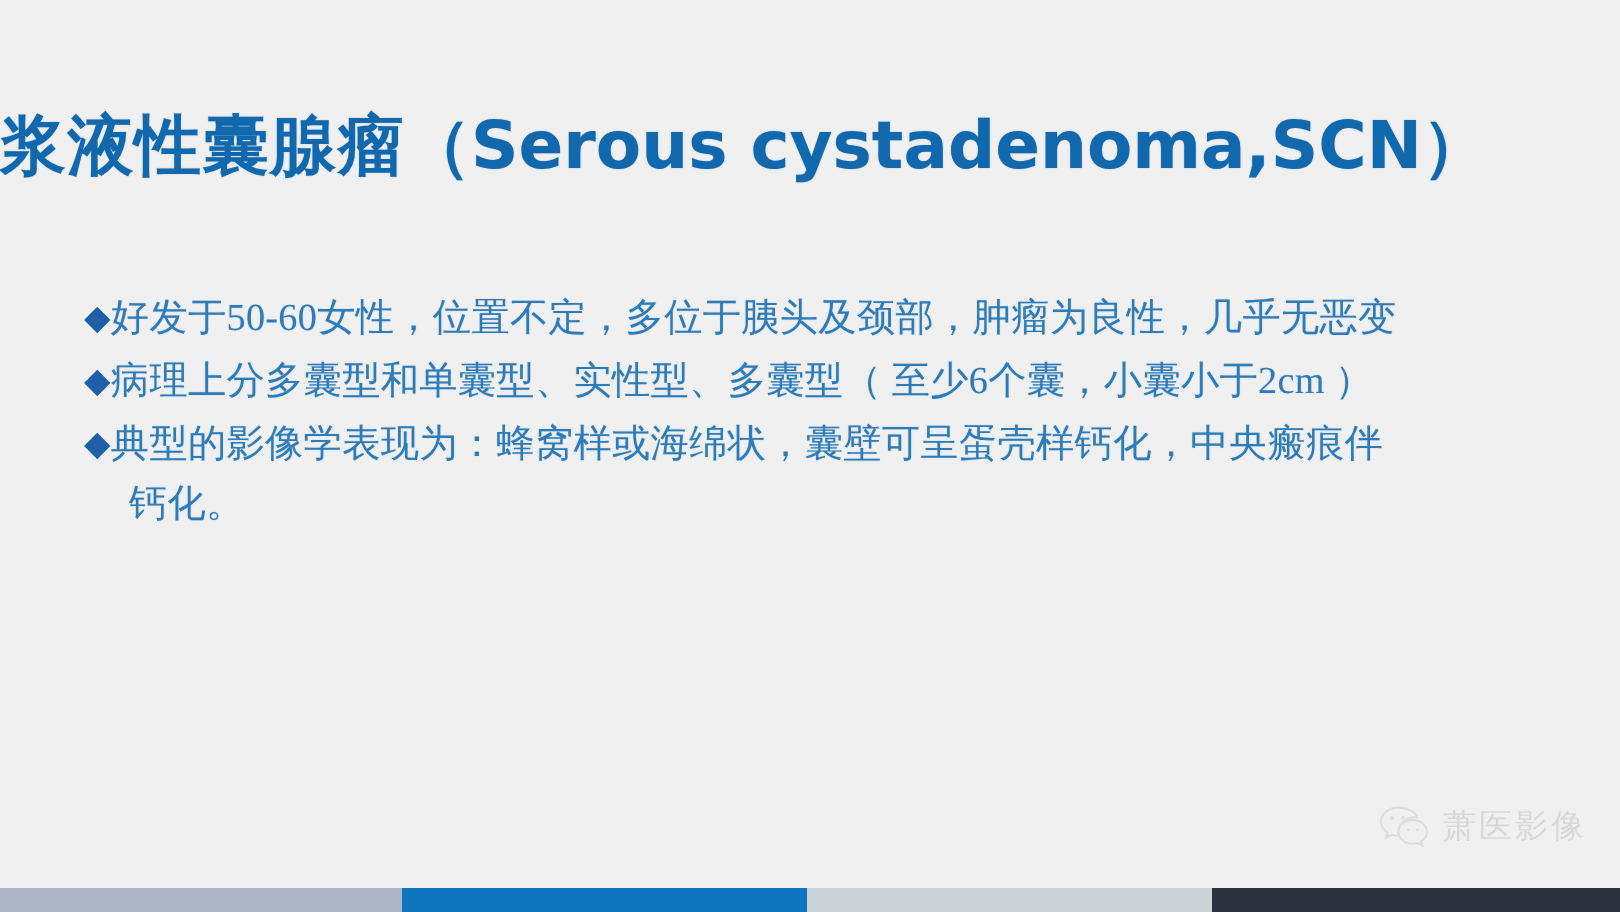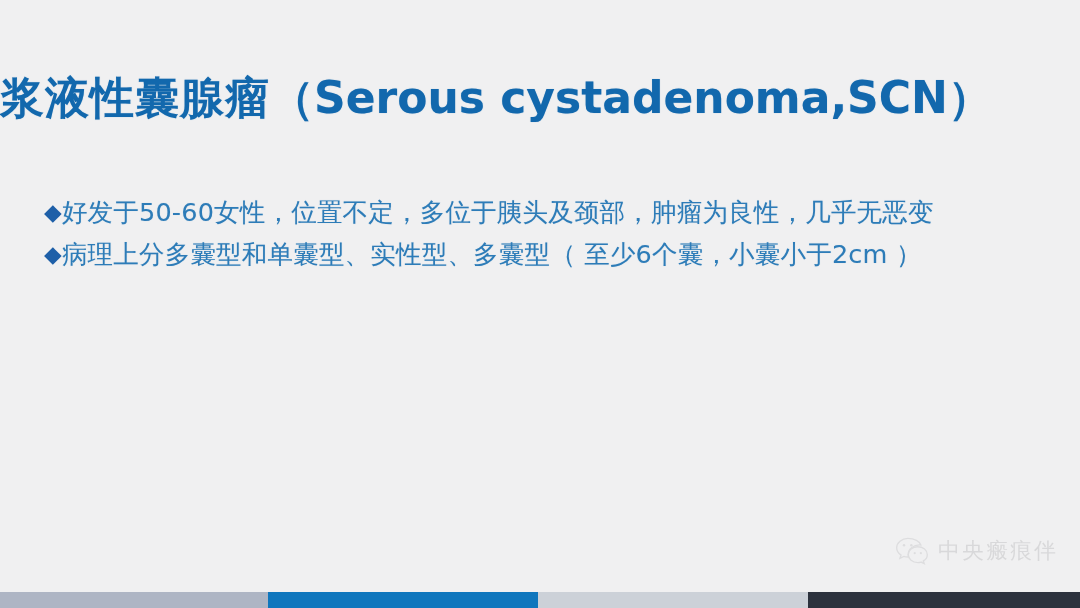--- a/index.html
+++ b/index.html
@@ -39,23 +39,24 @@
     white-space: nowrap;
     text-shadow: 0 0 1px rgba(18,104,173,0.35);
   }
   #slide-title .cjk {
     letter-spacing: 1px;
   }
 
   
   #bullet-list {
     position: absolute;
-    left: 44px;
+    left: 56px;
     top: 192px;
     width: 1000px;
+    font-family: Liberation Serif, serif;
   }
   .bullet-item {
     display: block;
     position: relative;
     color: #2d7cb8;
     font-size: 25.5px;
     line-height: 40px;
     letter-spacing: 0.2px;
     margin-bottom: 2px;
     text-shadow: 0 0 1px rgba(45,124,184,0.25);
@@ -133,33 +134,37 @@
   <div id="bullet-list">
 
     <div class="bullet-item">
       <span class="bullet-marker">◆</span><span class="bullet-text">好发于50-60女性，位置不定，多位于胰头及颈部，肿瘤为良性，几乎无恶变</span>
     </div>
 
     <div class="bullet-item">
       <span class="bullet-marker">◆</span><span class="bullet-text">病理上分多囊型和单囊型、实性型、多囊型（ 至少6个囊，小囊小于2cm ）</span>
     </div>
 
+    <div class="bullet-item">
+      <span class="bullet-marker">◆</span><span class="bullet-text">典型的影像学表现为：蜂窝样或海绵状，囊壁可呈蛋壳样钙化，中央瘢痕伴</span>
+      <span class="bullet-line2">钙化。</span>
+    </div>
 
   </div>
 
   <div id="watermark">
     <svg class="wechat-icon" viewBox="0 0 40 34" aria-hidden="true">
       <path d="M15.2 2.2C7.9 2.2 2 7.1 2 13.2c0 3.5 2 6.6 5.1 8.6l-1.3 3.9 4.5-2.3c1.6.5 3.3.7 4.9.7h.8c-.3-1-.5-2-.5-3.1 0-6.2 6-11.2 13.4-11.2.5 0 1 0 1.5.1C29.2 5.7 22.9 2.2 15.2 2.2z" fill="none" stroke="#c5c5c7" stroke-width="1.6"></path>
       <circle cx="10.6" cy="10.2" r="1.5" fill="#c5c5c7"></circle>
       <circle cx="19.2" cy="10.2" r="1.5" fill="#c5c5c7"></circle>
       <path d="M38 21.3c0-5.1-5-9.3-11.2-9.3s-11.2 4.2-11.2 9.3c0 5.1 5 9.3 11.2 9.3 1.4 0 2.7-.2 3.9-.6l3.7 1.9-1.1-3.2c2.9-1.7 4.7-4.4 4.7-7.4z" fill="none" stroke="#c5c5c7" stroke-width="1.6"></path>
       <circle cx="23.2" cy="19.6" r="1.3" fill="#c5c5c7"></circle>
       <circle cx="30.4" cy="19.6" r="1.3" fill="#c5c5c7"></circle>
     </svg>
-    <span id="watermark-text">中央瘢痕伴</span>
+    <span id="watermark-text">萧医影像</span>
   </div>
 
   <div id="bottom-bar">
     <div class="seg seg-1"></div>
     <div class="seg seg-2"></div>
     <div class="seg seg-3"></div>
     <div class="seg seg-4"></div>
   </div>
 
 </div>

